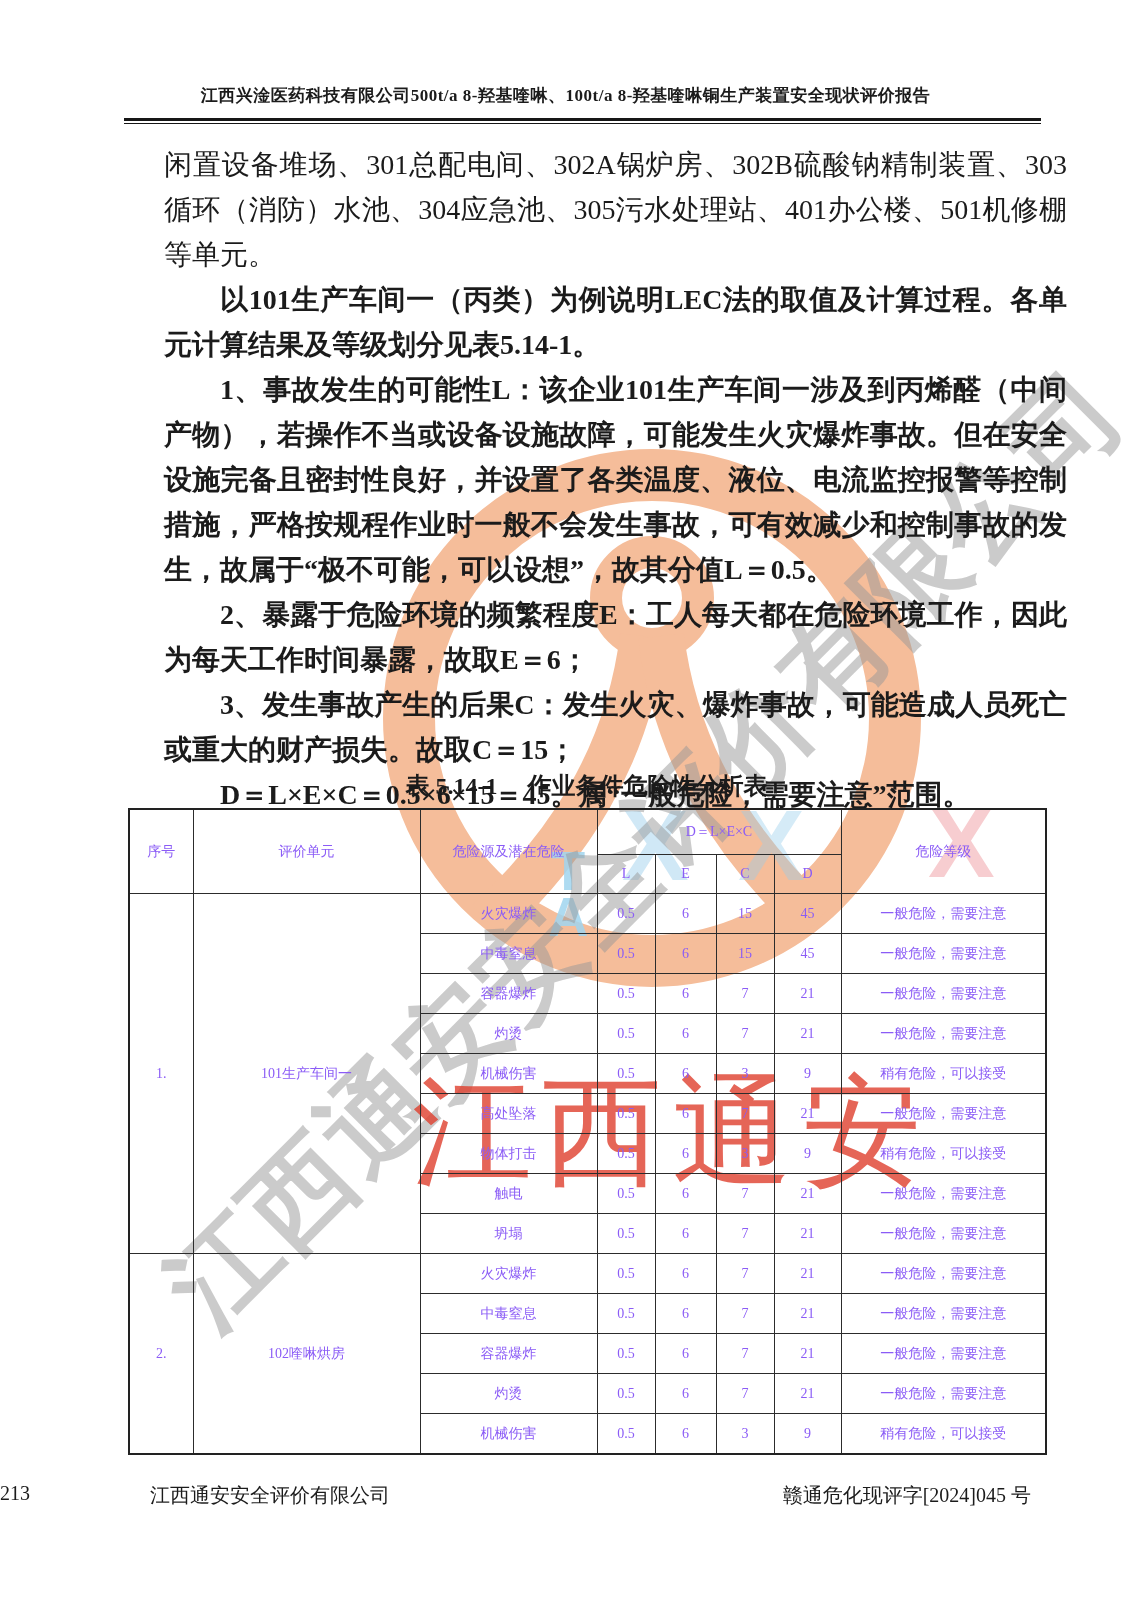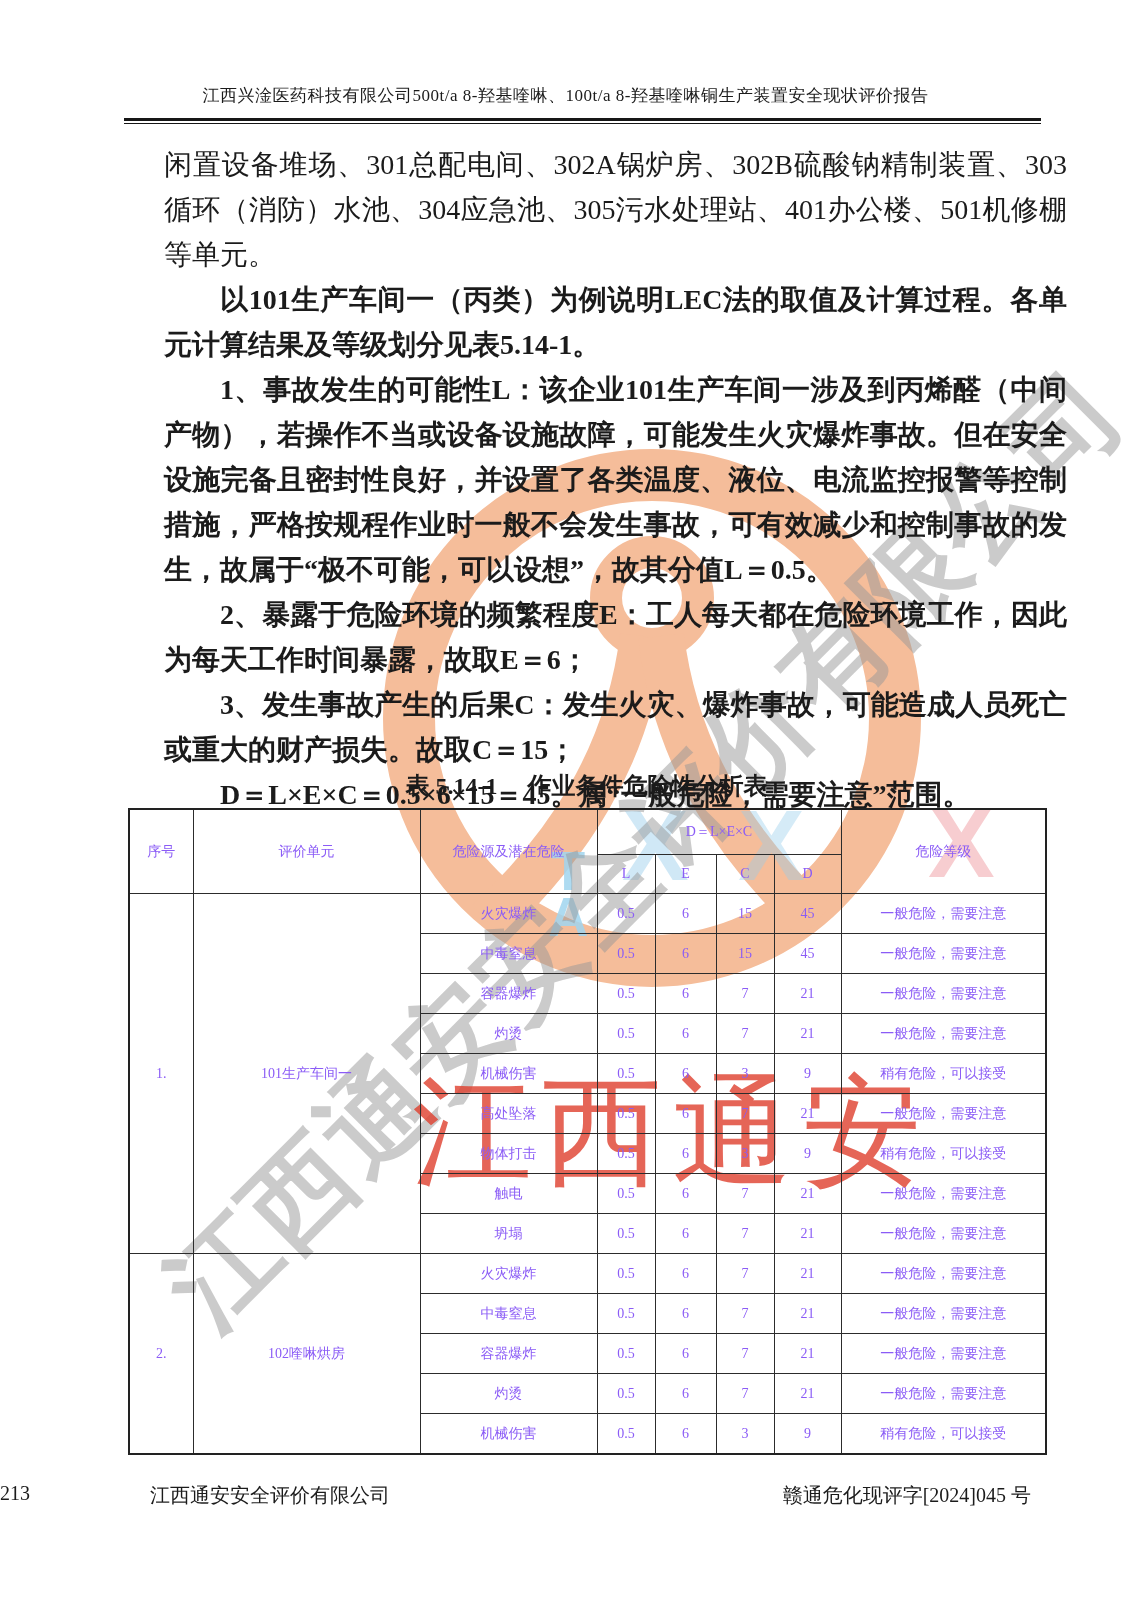--- a/index.html
+++ b/index.html
@@ -38,21 +38,21 @@
   .wm-red{
     left:412px;top:1052px;
     font-size:120px;font-weight:normal;white-space:nowrap;
     color:rgba(222,62,45,0.80);
     letter-spacing:10px;
   }
   
   .content{position:absolute;inset:0;z-index:1;}
   .header-title{
     position:absolute;left:0;top:84px;width:1131px;
-    text-align:center;font-size:17px;letter-spacing:0.5px;
+    text-align:center;font-size:17px;letter-spacing:0.5px;font-weight:bold;
   }
   .header-rule{
     position:absolute;left:124px;top:118px;width:917px;height:2px;
     border-top:3px solid #161616;border-bottom:1px solid #161616;
   }
   .body-text{
     position:absolute;left:128px;top:142px;width:903px;
     font-size:28px;line-height:45px;text-align:justify;margin-left:36px;
   }
   .body-text p{margin:0;}

